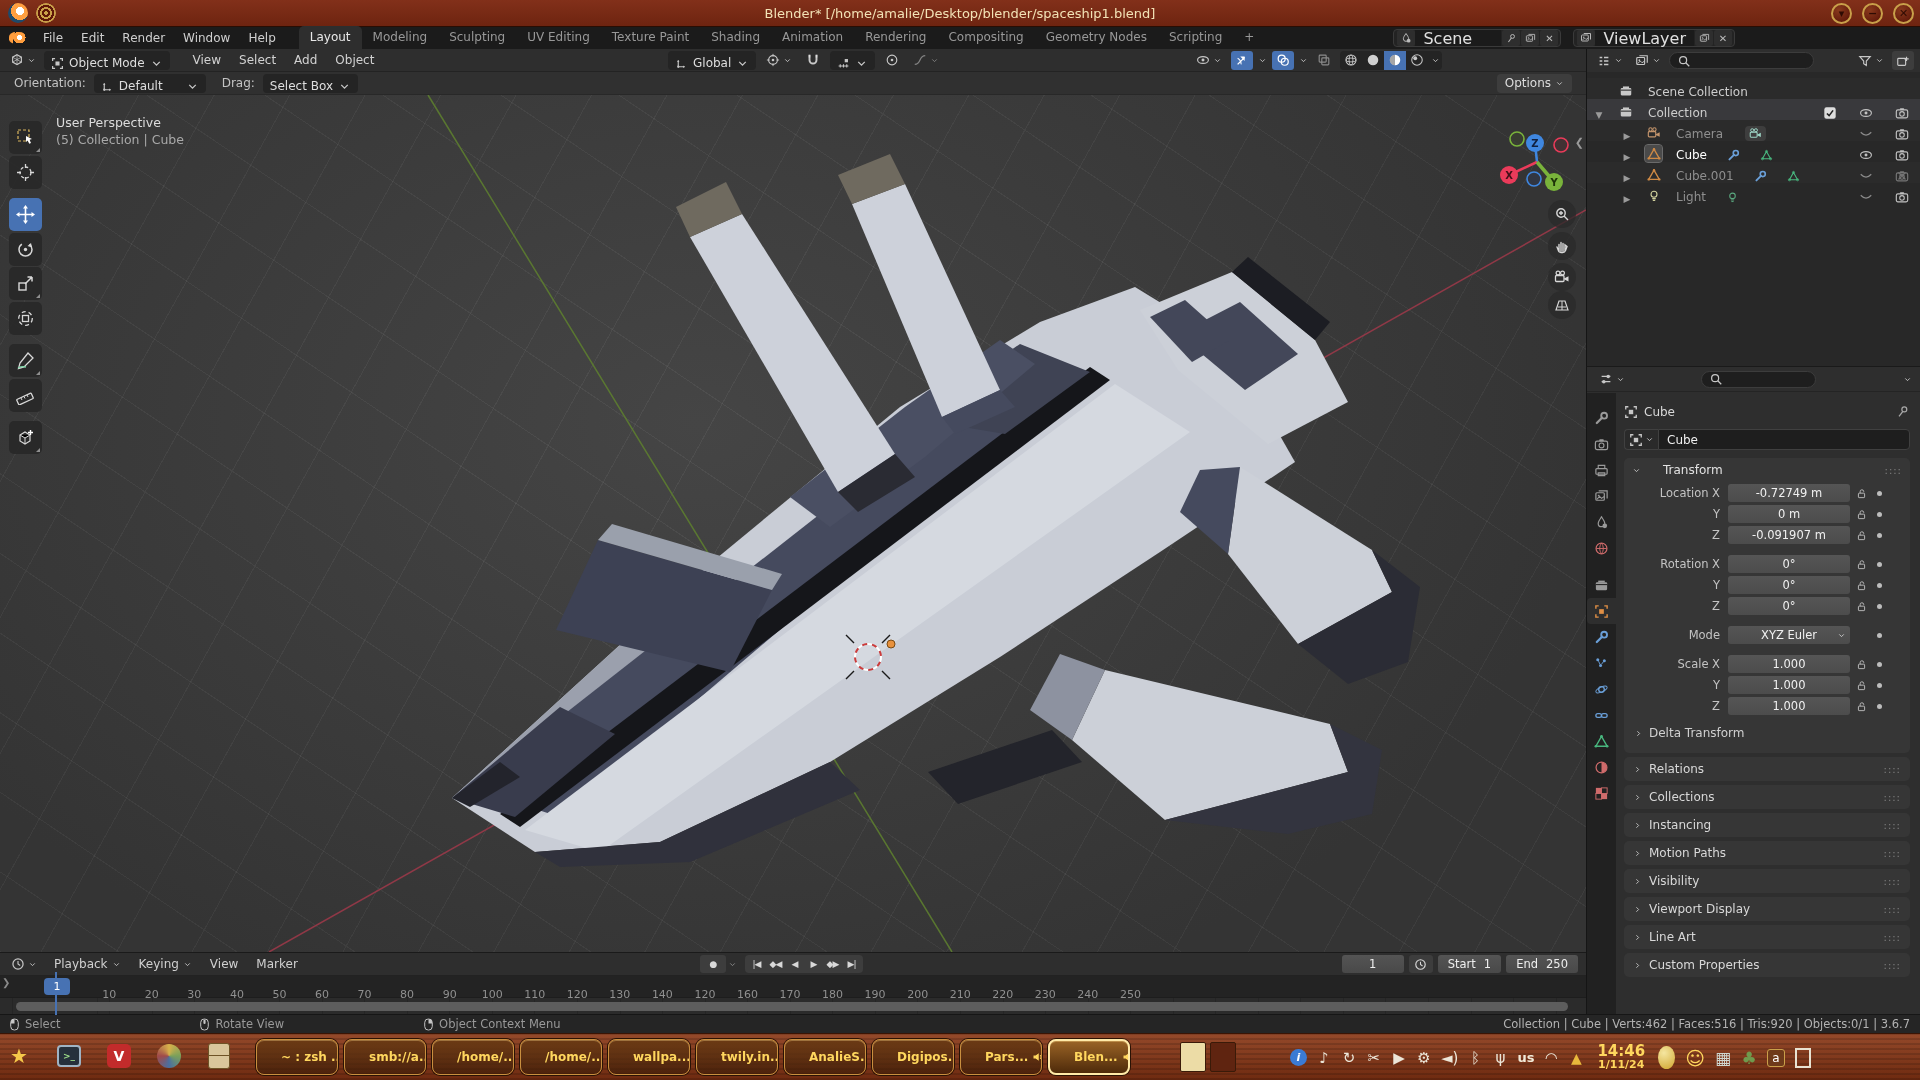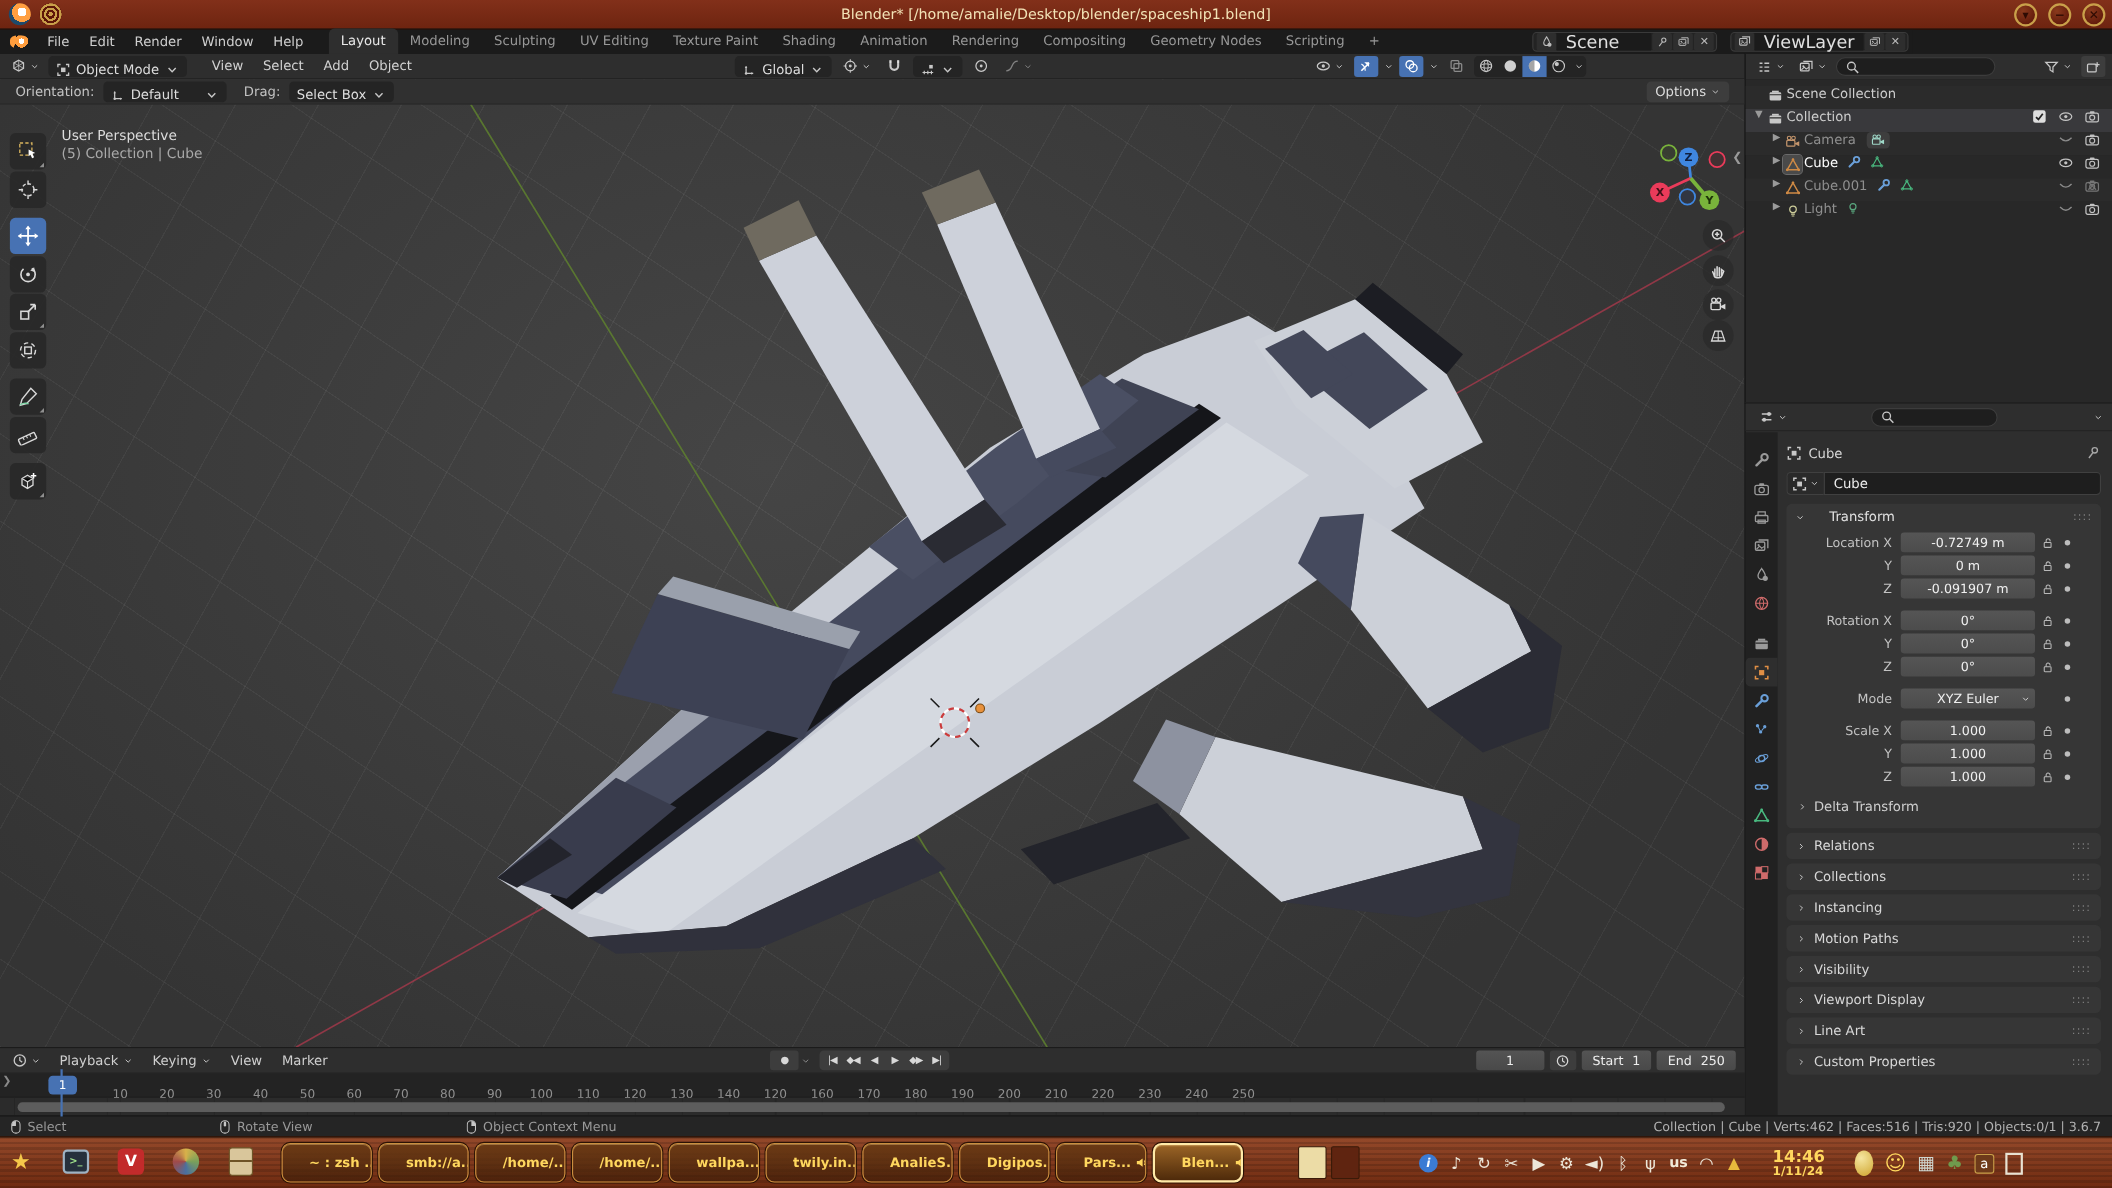--- a/index.html
+++ b/index.html
@@ -53,21 +53,21 @@
   .tool svg{width:19px;height:19px}
   .tool.active{background:#4772b3;color:#fff}
   .tool.gap{margin-top:8px}
   .tool .corner{position:absolute;right:2px;bottom:2px;width:0;height:0;border-left:4px solid transparent;border-bottom:4px solid #8f8f8f}
   .navbtn{position:absolute;left:1548px;width:28px;height:28px;border-radius:50%;background:rgba(42,42,42,.75);color:#d8d8d8;display:flex;align-items:center;justify-content:center;z-index:6}
   .navbtn svg{width:16px;height:16px}
   #vp-options{margin-left:auto;display:flex;align-items:center;gap:4px;background:#3d3d3d;border-radius:4px;height:19px;padding:0 8px;color:#ddd}
   #sidebar-arrow{position:absolute;right:2px;top:64px;color:#9a9a9a;font-size:11px;z-index:6}
   
   #outliner{position:absolute;left:1586px;top:72px;width:334px;height:294px;background:#282828;border-left:1px solid #151515;font-size:12px;color:#cdcdcd;padding-top:6px}
-  .orow{display:flex;align-items:flex-start;height:21px;padding:0 6px;gap:0}
+  .orow{display:flex;align-items:flex-end;height:21px;padding:0 6px;gap:12px}
   .orow:nth-child(odd){background:#2b2b2b}
   .orow.activerow{background:#39393c}
   .orow.dim .oname{color:#8f8f8f}
   .orow .oname{margin-left:2px}
   .orow.selrow .oname{color:#fff}
   .indent{width:16px;flex:0 0 auto}
   .disc{width:12px;color:#9a9a9a;font-size:9px;text-align:center;flex:0 0 auto}
   .oicon{width:17px;height:17px;display:flex;align-items:center;justify-content:center;border-radius:3px}
   .oicon svg{width:14px;height:14px}
   .oicon.boxed{background:#4a4a4a;outline:1px solid #6a6a6a}
@@ -152,21 +152,21 @@
   .tray-item{display:flex;align-items:center;justify-content:center;min-width:16px;font-size:15px}
   .v-chipblue{width:17px;height:17px;border-radius:50%;background:#3b7bd4;color:#fff;font-size:11px;font-style:italic;font-weight:bold}
   .v-warn{color:#e8b93c;font-size:14px}
   .v-kbd{font-size:13px;font-weight:bold;color:#f2ead8}
   .v-smiley{color:#ffd75e;font-size:19px}
   .v-oval{width:17px;height:23px;border-radius:50%;background:radial-gradient(circle at 35% 30%,#f5e6a0,#cfa52e)}
   .v-calc{color:#cfd6cf;font-size:17px}
   .v-plant{color:#6f9a4d;font-size:17px}
   .v-abox{width:18px;height:18px;background:#6e3a1a;border:1px solid #caa04a;color:#fff;border-radius:3px;font-size:12px}
   .v-winoutline{width:16px;height:20px;border:2px solid #e8e2d2;background:transparent}
-  #clockblk{text-align:left;color:#ffd75e;font-weight:bold;line-height:14px;margin:0 18px}
+  #clockblk{text-align:center;color:#ffd75e;font-weight:bold;line-height:14px;margin:0 4px}
   #clockblk .t{font-size:15px}
   #clockblk .d{font-size:11px}
   .hidden-defs{position:absolute;width:0;height:0;overflow:hidden}
 </style>
 </head>
 <body>
 
 <svg class="hidden-defs" aria-hidden="true">
   <defs>
     <symbol id="s-chevd" viewBox="0 0 16 16">

